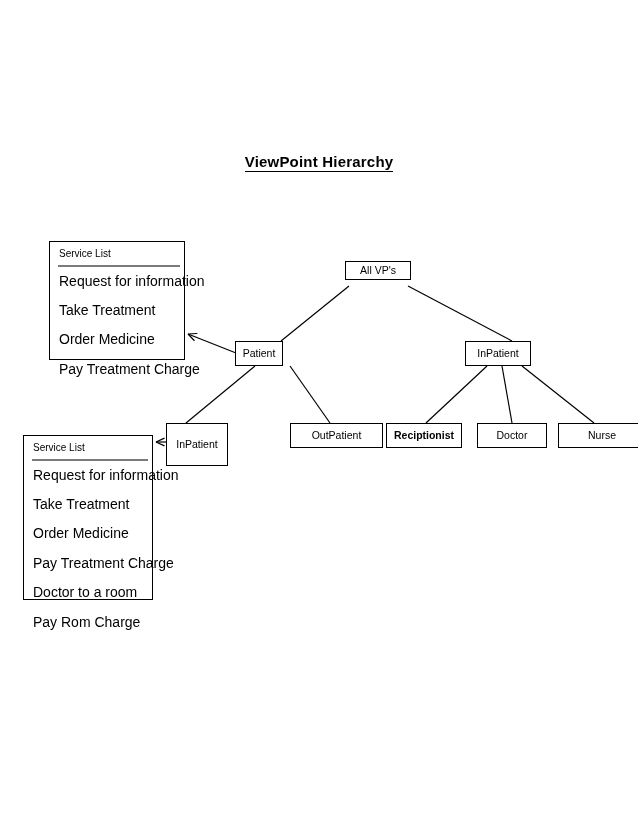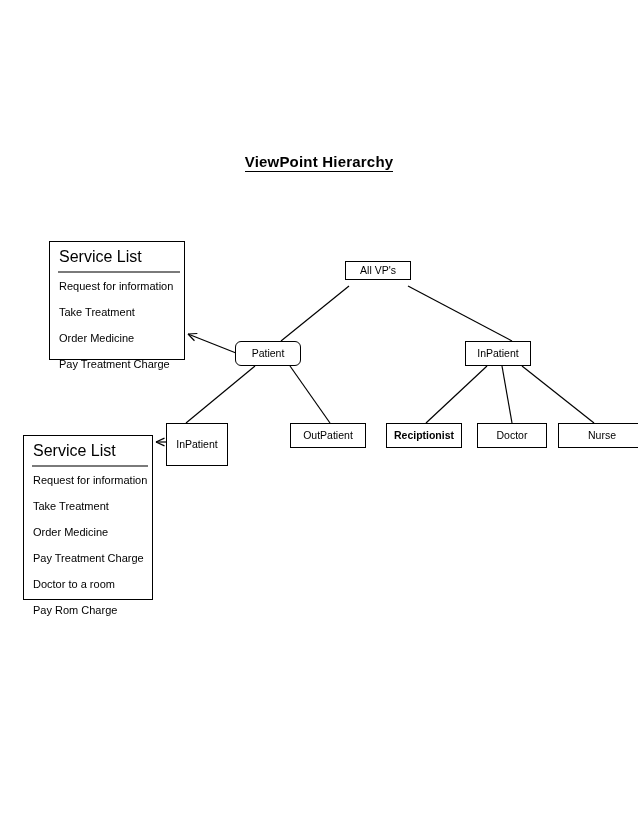--- a/index.html
+++ b/index.html
@@ -63,31 +63,31 @@
   
   .service-list {
     position: absolute;
     border: 1.3px solid #000;
     background: #ffffff;
     box-sizing: border-box;
     z-index: 4;
     padding: 0;
   }
   .sl-head {
-    font-size: 16px;
+    font-size: 10px;
     padding: 7px 0 6px 9px;
     line-height: 1;
   }
   .sl-divider {
     height: 1.6px;
     background: #7a7a7a;
     margin: 0 4px 0 8px;
   }
   .sl-item {
-    font-size: 11px;
+    font-size: 14px;
     padding: 7px 0 7px 9px;
     line-height: 1.1;
     white-space: nowrap;
   }
 </style>
 </head>
 <body>
 
 <div id="canvas">
 
@@ -113,33 +113,33 @@
     <line x1="522" y1="353" x2="594" y2="410" stroke="#000" stroke-width="1.2"></line>
 
     <line x1="236" y1="340" x2="188" y2="321" stroke="#000" stroke-width="1.2" marker-end="url(#arrowOpen)"></line>
     <line x1="170" y1="429" x2="156" y2="429" stroke="#000" stroke-width="1.2" marker-end="url(#arrowOpen)"></line>
   </svg>
 
   <div class="node" style="left:345px; top:248px; width:66px; height:19px;">
     <span>All VP's</span>
   </div>
 
-  <div class="node" style="left:235px; top:328px; width:66px; height:25px;border-radius:6px;">
+  <div class="node" style="left:235px; top:328px; width:48px; height:25px;">
     <span>Patient</span>
   </div>
 
   <div class="node" style="left:465px; top:328px; width:66px; height:25px;">
     <span>InPatient</span>
   </div>
 
   <div class="node" style="left:166px; top:410px; width:62px; height:43px;text-align:center;">
     <span>InPatient</span>
   </div>
 
-  <div class="node" style="left:290px; top:410px; width:76px; height:25px;">
+  <div class="node" style="left:290px; top:410px; width:93px; height:25px;">
     <span>OutPatient</span>
   </div>
 
   <div class="node" style="left:386px; top:410px; width:76px; height:25px;font-weight:bold;">
     <span>Reciptionist</span>
   </div>
 
   <div class="node" style="left:477px; top:410px; width:70px; height:25px;">
     <span>Doctor</span>
   </div>

